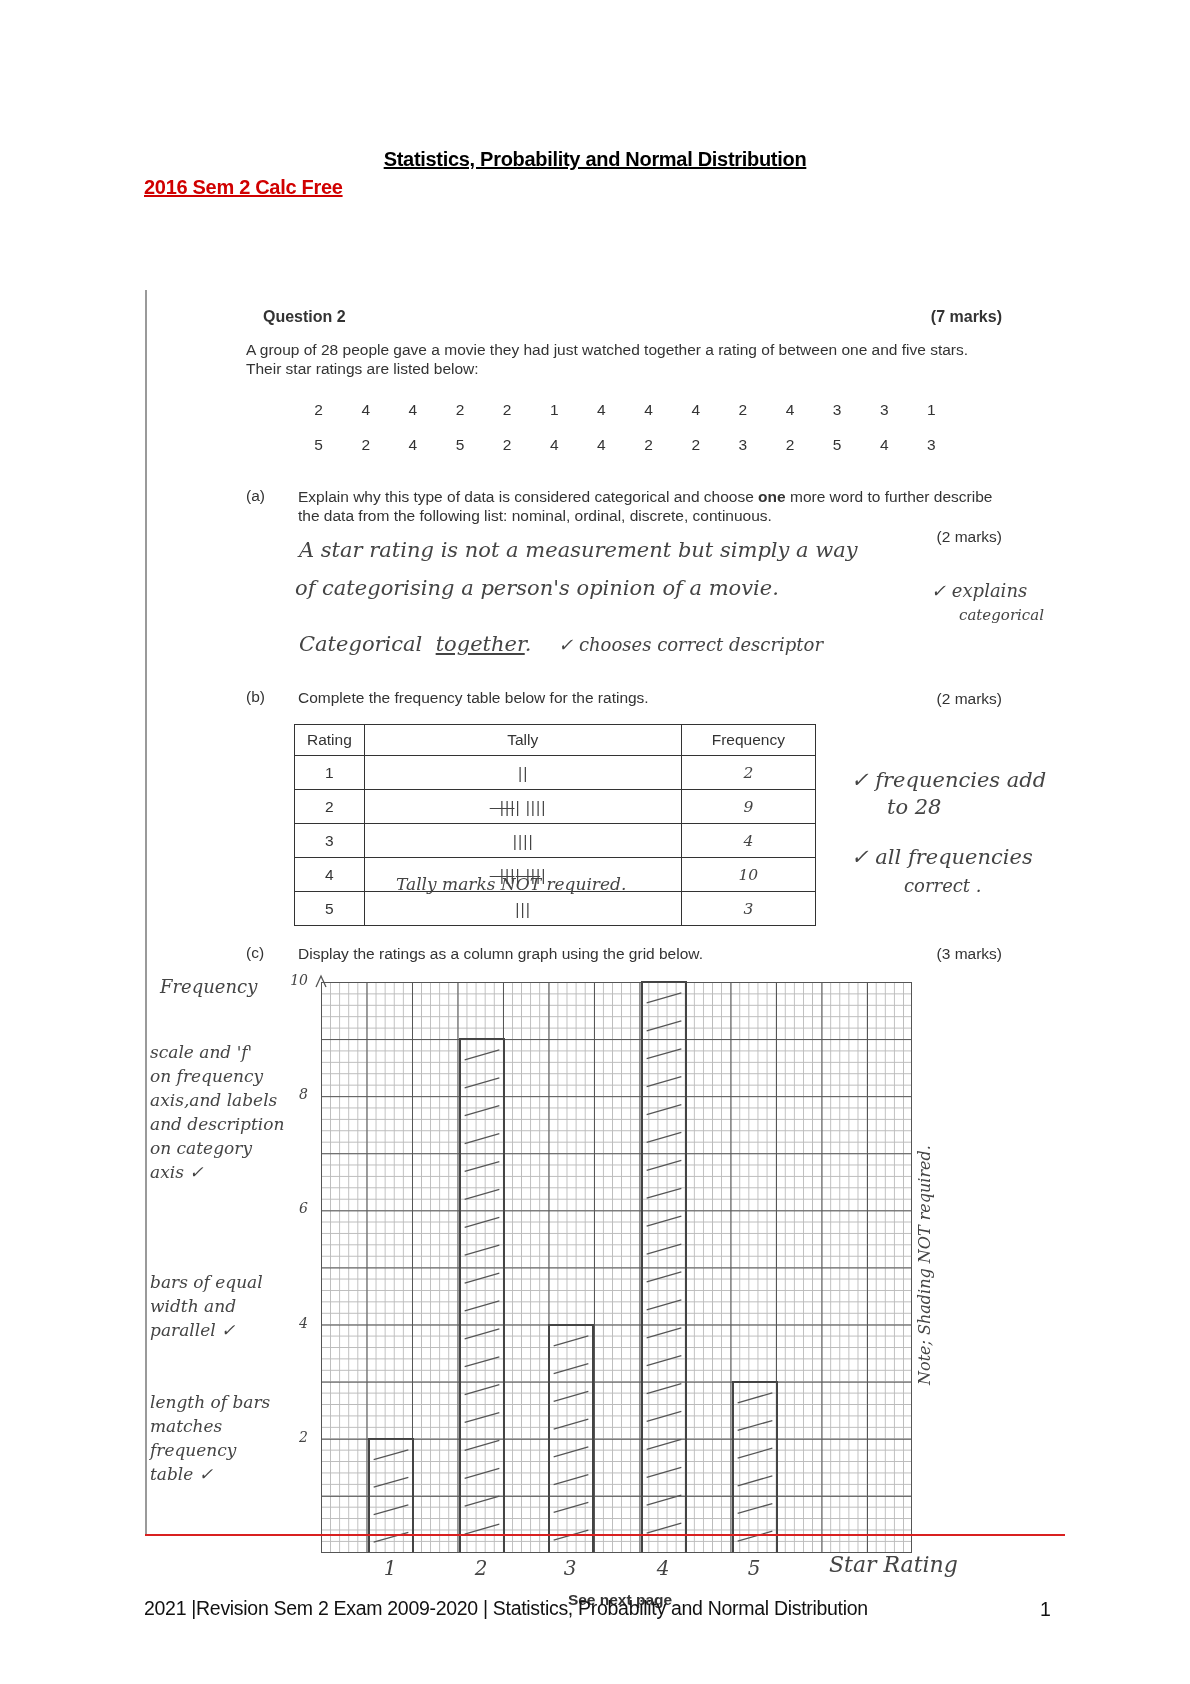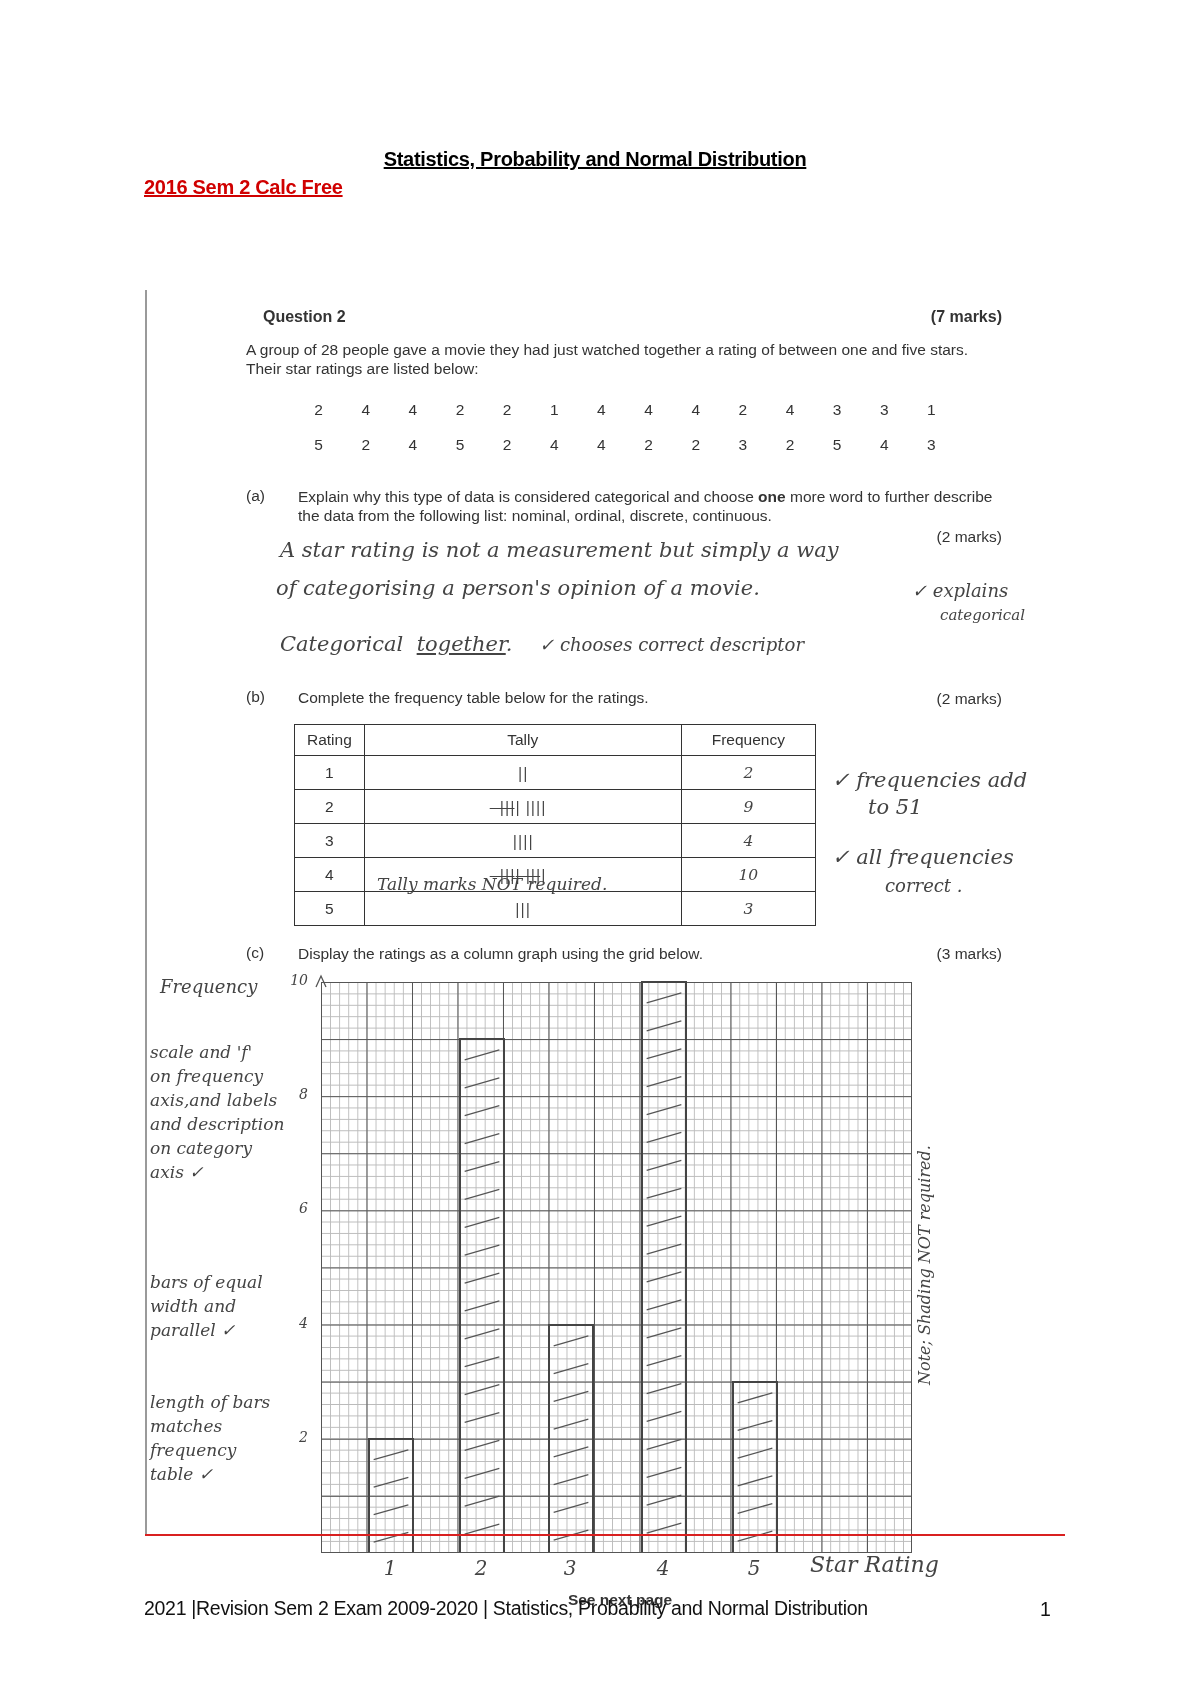--- a/index.html
+++ b/index.html
@@ -8,21 +8,21 @@
   .abs{position:absolute;}
   .doc-title{left:0;width:1190px;top:148px;text-align:center;font-weight:bold;
        font-size:20px;text-decoration:underline;color:#000;
        font-family:"Liberation Sans",sans-serif;letter-spacing:-0.3px;}
   .doc-sub{left:144px;top:176px;font-weight:bold;font-size:20px;color:#d00000;
        text-decoration:underline;letter-spacing:-0.3px;}
   .scan-border{left:145px;top:290px;width:2px;height:1245px;background:#9a9a9a;}
   .red-rule{left:145px;top:1534px;width:920px;height:2px;background:#d92020;}
   .print{font-family:"Liberation Sans",sans-serif;font-size:15.5px;color:#333;}
   .bold{font-weight:bold;}
-  .hand{font-family:"DejaVu Serif",serif;font-style:italic;color:#444;}
+  .hand{font-family:"DejaVu Serif",serif;font-style:italic;color:#444;margin-left:19px;}
   .q-title{left:246px;top:308px;font-size:16px;margin-left:17px;}
   .q-marks{right:188px;top:308px;font-size:16px;margin-left:20px;}
   .q-text{left:246px;top:340px;width:760px;line-height:19px;}
   .data-row{left:295px;width:660px;display:flex;}
   .data-row span{width:47.5px;text-align:center;font-size:15.5px;}
   .part-label{left:246px;font-size:15.5px;}
   .part-text{left:298px;width:700px;line-height:19px;font-size:15.5px;}
   .part-marks{right:188px;font-size:15.5px;}
   .hand-line{font-size:21px;white-space:nowrap;}
   table.freq{position:absolute;left:294px;top:724px;width:522px;border-collapse:collapse;}
@@ -150,21 +150,21 @@
         <td>5</td>
         <td class="tally hand-cell">|||</td>
         <td class="hand-cell">3</td>
       </tr>
     </tbody>
 </table>
 
 <div class="abs hand" style="left:377px;top:874px;font-size:17px;">Tally marks NOT required.</div>
 
 <div class="abs hand" style="left:832px;top:768px;font-size:21px;">✓ frequencies add</div>
-<div class="abs hand" style="left:868px;top:795px;font-size:21px;">to 51</div>
+<div class="abs hand" style="left:868px;top:795px;font-size:21px;">to 28</div>
 <div class="abs hand" style="left:832px;top:845px;font-size:21px;">✓ all frequencies</div>
 <div class="abs hand" style="left:885px;top:875px;font-size:18px;">correct .</div>
 
 <div class="abs part-label print" style="left:246px;top:944px;">(c)</div>
 <div class="abs part-text print" style="top:944px;">Display the ratings as a column graph using the grid below.</div>
 <div class="abs part-marks print" style="top:945px;">(3 marks)</div>
 
 <div class="abs side-note" style="left:160px;top:975px;font-size:18px;">Frequency</div>
 <div class="abs side-note" style="left:150px;top:1040px;" id="note0">
     <div>scale and 'f'</div>

